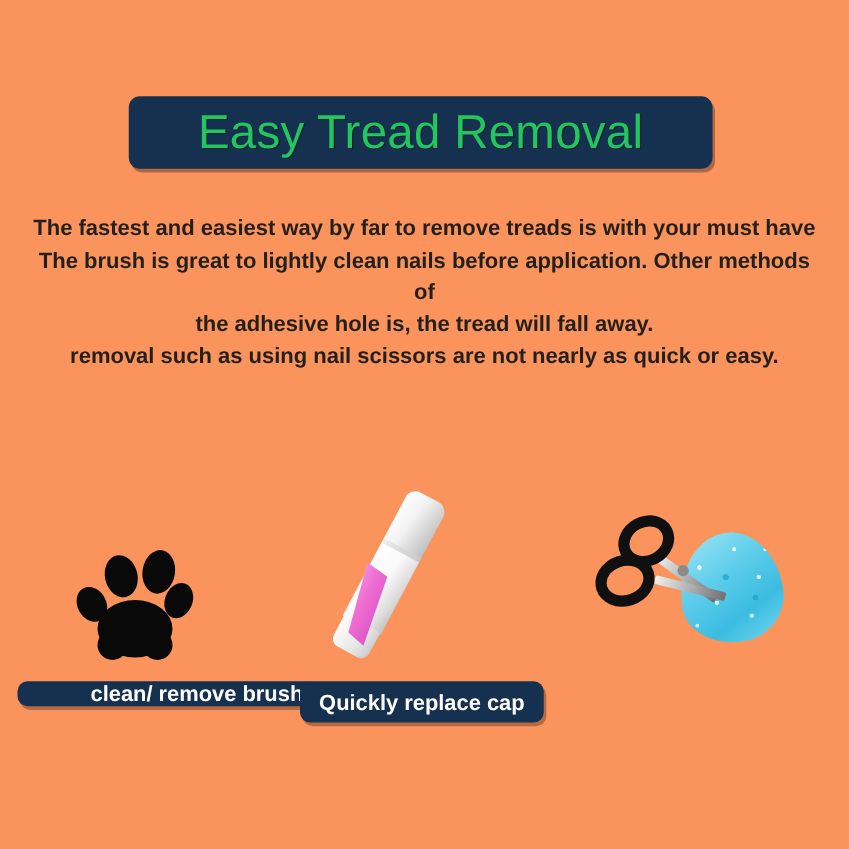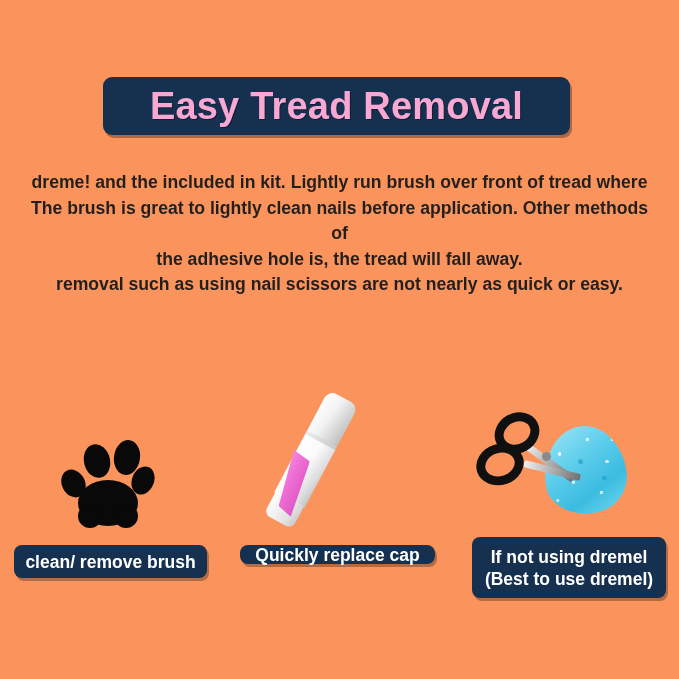--- a/index.html
+++ b/index.html
@@ -16,23 +16,23 @@
   .title-box{
     position:absolute;
     left:103px; top:77px;
     width:467px; height:58px;
     background:#16304f;
     border-radius:9px;
     display:flex;align-items:center;justify-content:center;
     box-shadow:2px 3px 0 rgba(0,0,0,.30);
   }
   .title-text{
-    color:#f9a8d4;
+    color:#22c55e;
     font-size:38px;
-    font-weight:bold;
+    font-weight:normal;
     letter-spacing:.2px;
     white-space:nowrap;
     text-shadow:1px 1px 0 rgba(0,0,0,.35);
   }
 
   
   .body-copy{
     position:absolute;
     left:26px; top:170px;
     width:627px;
@@ -140,36 +140,36 @@
     background:#16304f;
     border-radius:8px;
     display:flex;align-items:center;justify-content:center;
     text-align:center;
     color:#ffffff;
     font-size:17.5px;
     font-weight:bold;
     line-height:22px;
     box-shadow:2px 3px 0 rgba(0,0,0,.28);
   }
-  .cap1{left:14px;  top:545px; width:193px; height:33px;}
-  .cap2{left:240px; top:545px; width:195px; height:19px;align-items:center;}
+  .cap1{left:14px;  top:545px; width:193px; height:20px;padding-left:47px;}
+  .cap2{left:240px; top:545px; width:195px; height:33px;align-items:center;}
   .cap3{left:472px; top:537px; width:194px; height:61px;}
   .cap3 .l2{display:block;}
 </style>
 </head>
 <body>
 
 <div class="page">
 
   <div class="title-box">
     <div class="title-text">Easy Tread Removal</div>
   </div>
 
   <div class="body-copy">
-    <p>dreme! and the included in kit. Lightly run brush over front of tread where</p>
+    <p>The fastest and easiest way by far to remove treads is with your must have</p>
     <p>The brush is great to lightly clean nails before application. Other methods of</p>
     <p>the adhesive hole is, the tread will fall away.</p>
     <p>removal such as using nail scissors are not nearly as quick or easy.</p>
   </div>
 
   <div class="img-row">
 
     <div class="paw">
       <span class="toe1"></span>
       <span class="toe2"></span>
@@ -203,20 +203,14 @@
   </div>
 
   <div class="cap cap1">
     <span>clean/ remove brush</span>
   </div>
 
   <div class="cap cap2">
     <span>Quickly replace cap</span>
   </div>
 
-  <div class="cap cap3">
-    <span>
-      <span class="l1">If not using dremel</span>
-      <span class="l2">(Best to use dremel)</span>
-    </span>
-  </div>
 
 </div>
 
 </body></html>

